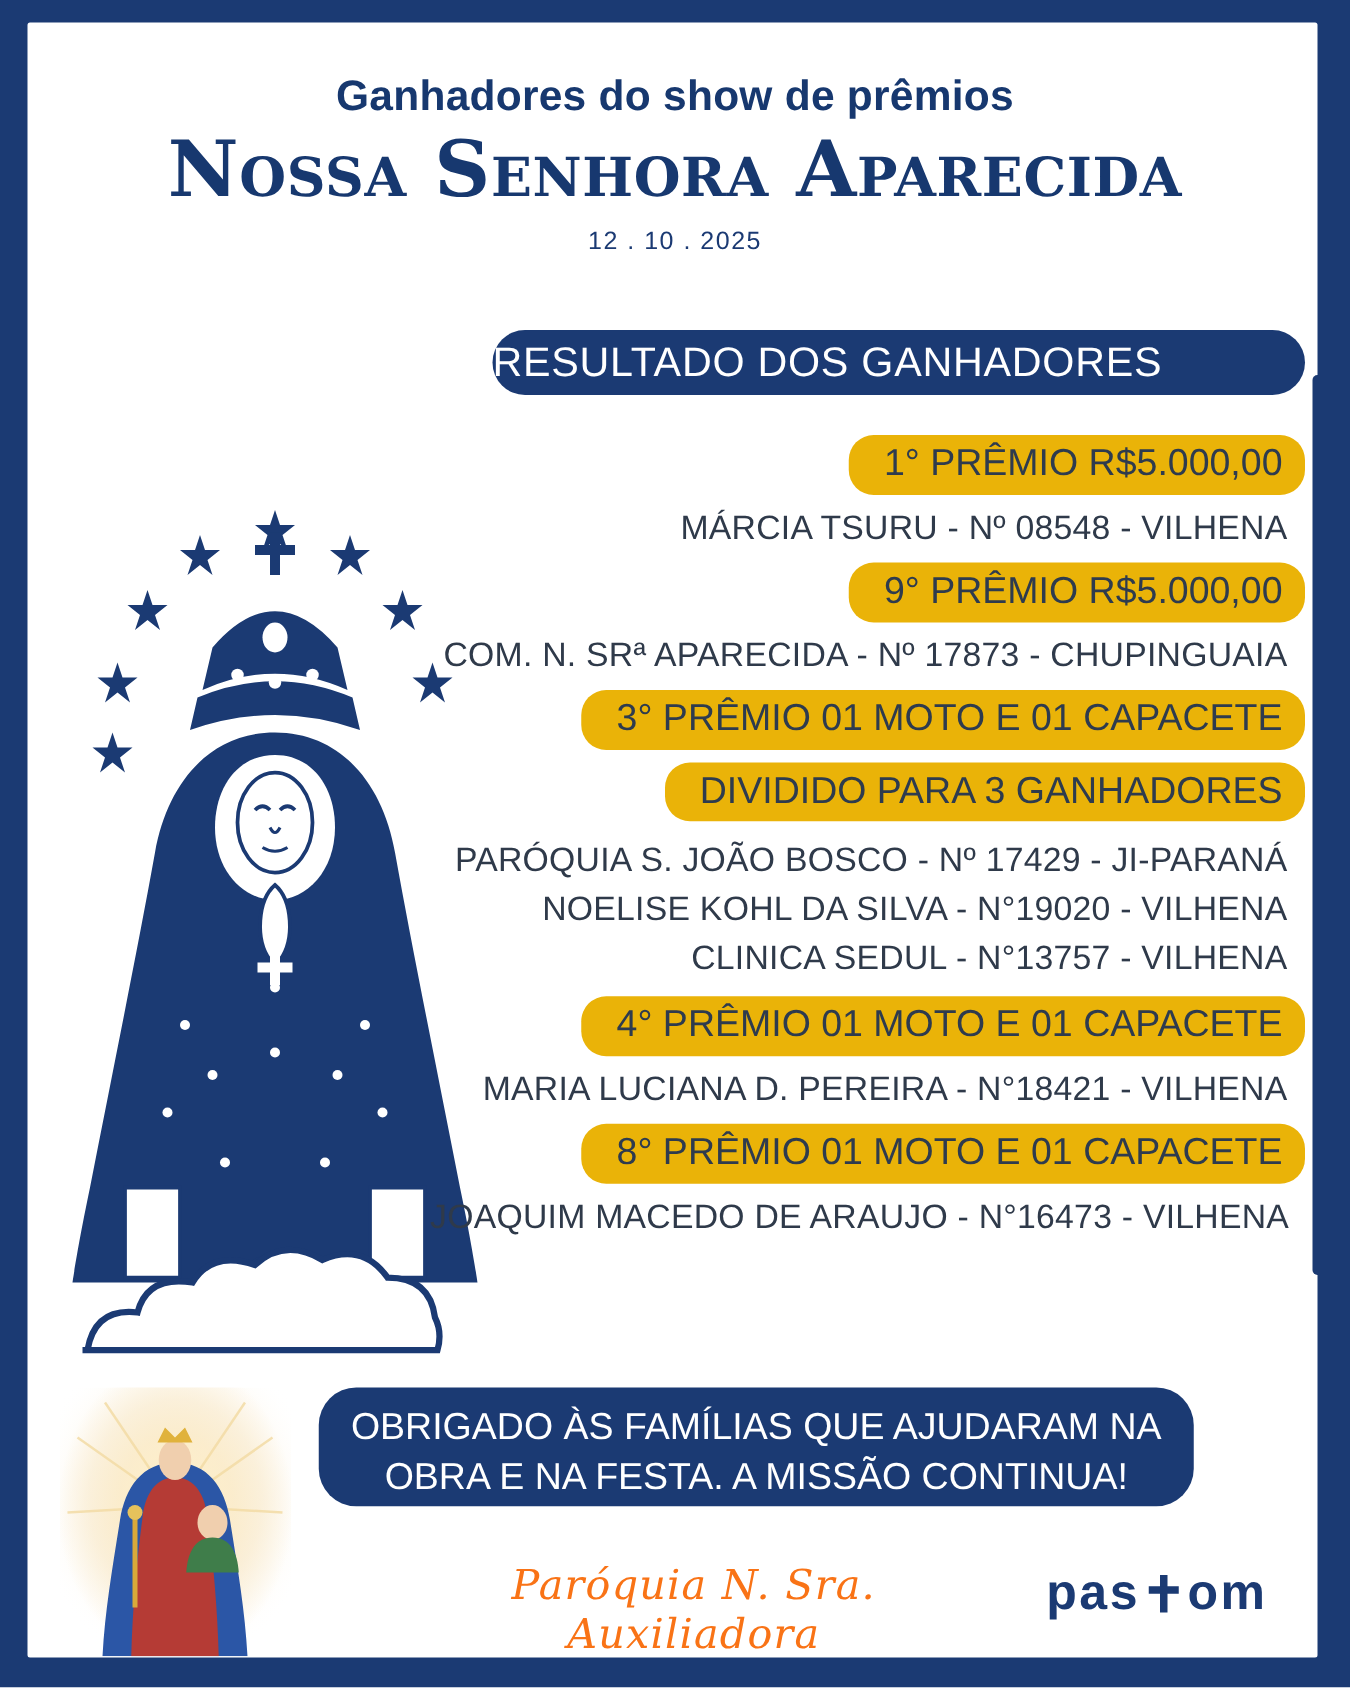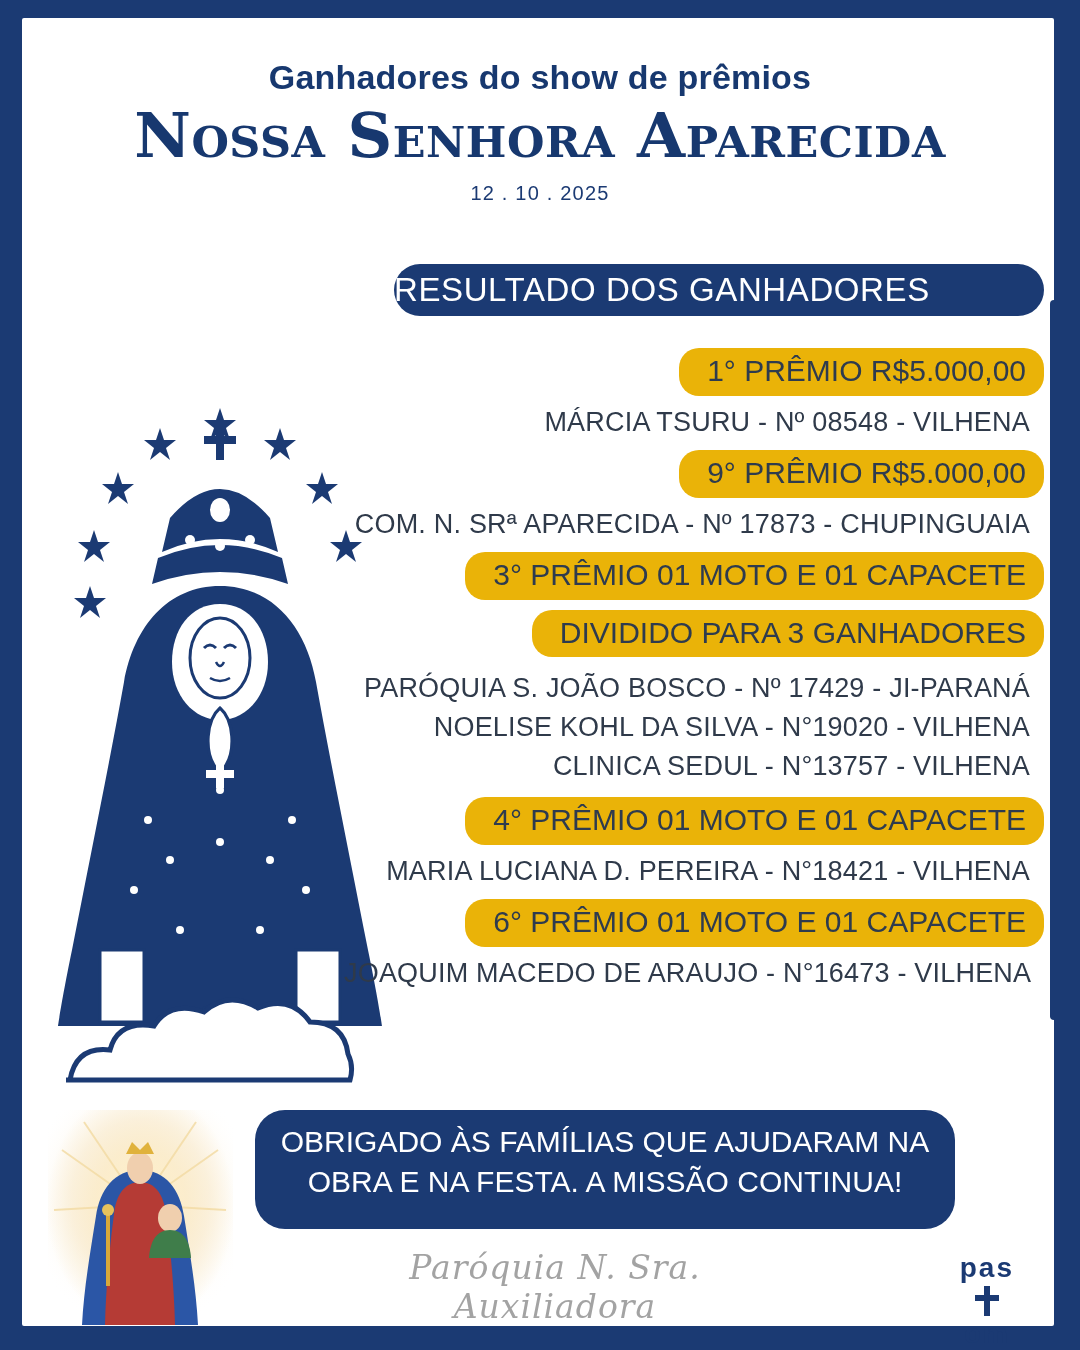--- a/index.html
+++ b/index.html
@@ -136,48 +136,47 @@
     position: absolute;
     left: 255px;
     top: 1110px;
     width: 700px;
     background: #1b3a73;
     color: #ffffff;
     border-radius: 30px;
     text-align: center;
     font-size: 30px;
     line-height: 1.32;
-    padding: 12px 20px 28px;
+    padding: 12px 20px 4px;
     box-sizing: border-box;
   }
 
   
   .footer-parish {
     position: absolute;
     left: 330px;
     top: 1248px;
     width: 450px;
     text-align: center;
-    color: #a3a3a3;
+    color: #f97316;
     font-family: "DejaVu Serif", serif;
     font-style: italic;
     font-size: 33px;
     letter-spacing: 1px;
   }
   .footer-pascom {
     position: absolute;
     right: 66px;
     top: 1252px;
     color: #1b3a73;
-    font-size: 28px;
+    font-size: 40px;
     font-weight: 700;
     letter-spacing: 2px;
     display: flex;
     align-items: center;
-    flex-direction: column;
   }
   .pascom-mark {
     position: relative;
     display: inline-block;
     width: 34px;
     height: 34px;
     margin: 0 2px;
   }
   .pascom-mark::before,
   .pascom-mark::after {
@@ -330,21 +329,21 @@
 
     <div class="prize-block">
       <div class="pill-row">
           <div class="pill">4° PRÊMIO 01 MOTO E 01 CAPACETE</div>
         </div>
       <div class="winner">MARIA LUCIANA D. PEREIRA - N°18421 - VILHENA</div>
     </div>
 
     <div class="prize-block">
       <div class="pill-row">
-          <div class="pill">6° PRÊMIO 01 MOTO E 01 CAPACETE</div>
+          <div class="pill">8° PRÊMIO 01 MOTO E 01 CAPACETE</div>
         </div>
       <div class="winner">JOAQUIM MACEDO DE ARAUJO - N°16473 - VILHENA</div>
     </div>
 
   </div>
 
   <div class="thanks">
     <div>OBRIGADO ÀS FAMÍLIAS QUE AJUDARAM NA</div>
     <div>OBRA E NA FESTA. A MISSÃO CONTINUA!</div>
   </div>

